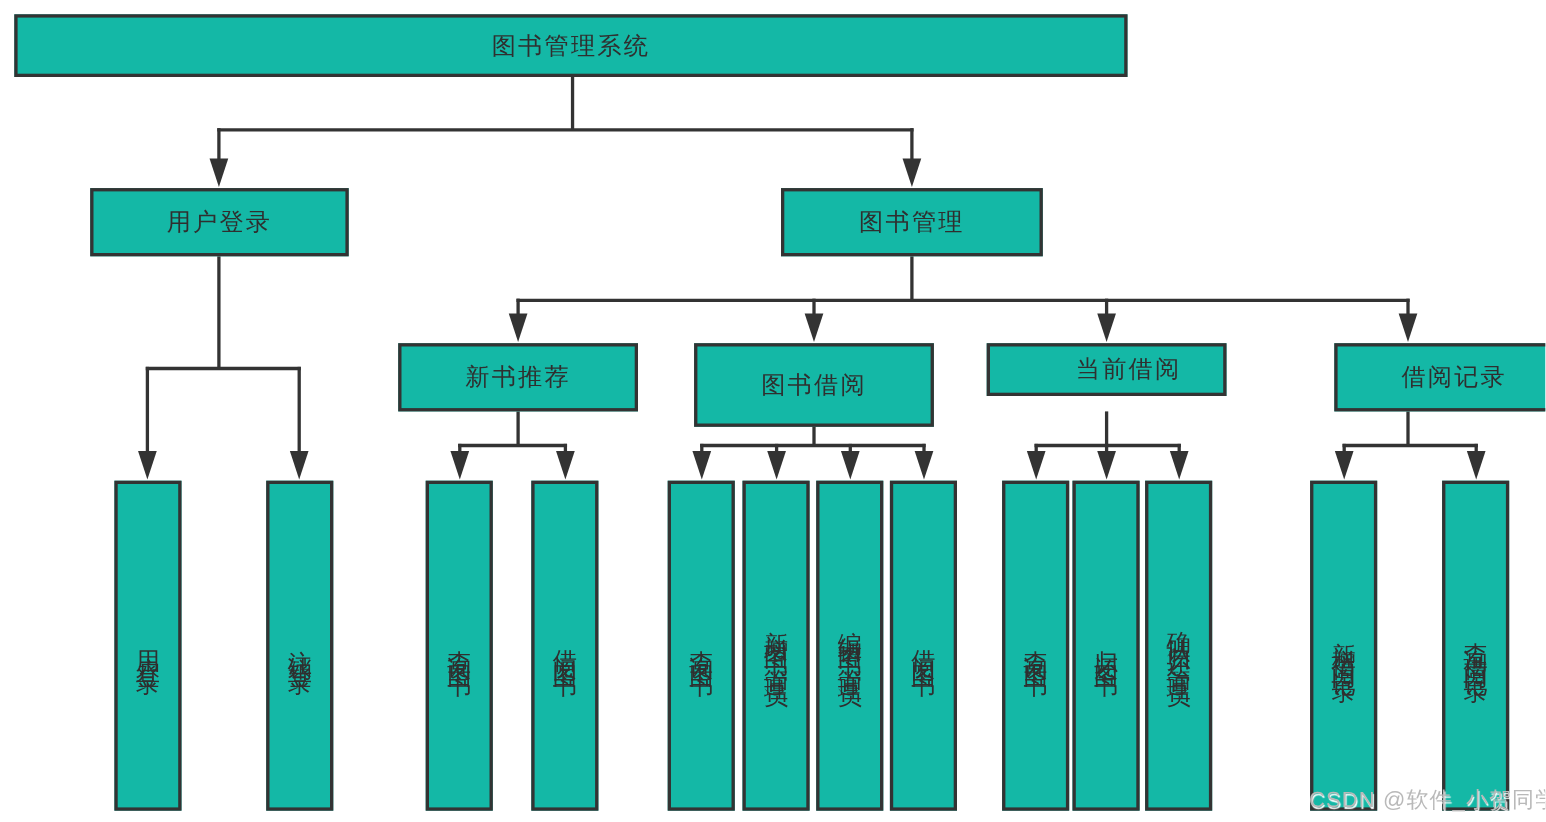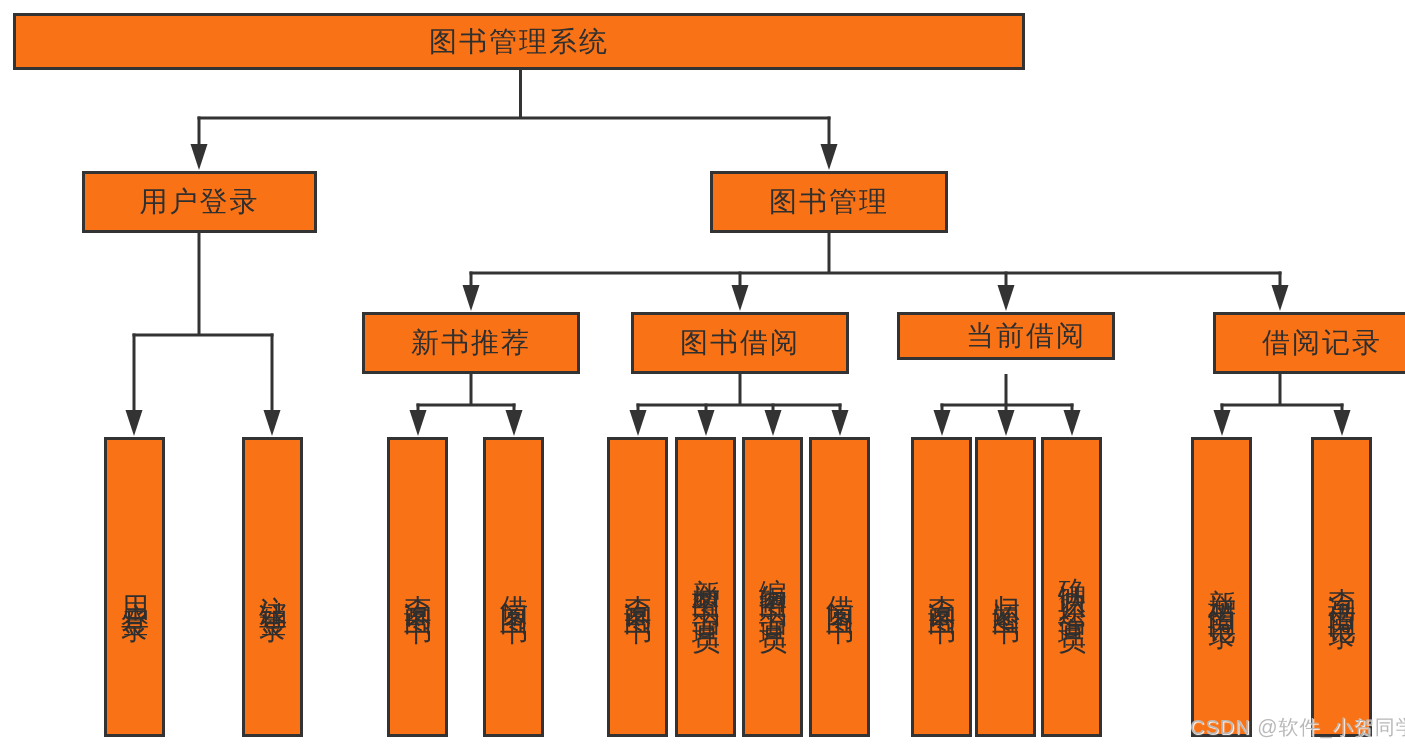--- a/index.html
+++ b/index.html
@@ -17,26 +17,26 @@
   }
   .connectors {
     position: absolute;
     left: 0;
     top: 0;
   }
   .box {
     position: absolute;
     box-sizing: border-box;
     border: 3px solid #333333;
-    background: #f97316;
+    background: #14b8a6;
     display: flex;
     align-items: center;
     justify-content: center;
     color: #2f2f2f;
-    font-size: 28px;
+    font-size: 22px;
     letter-spacing: 2px;
     line-height: 1;
     white-space: nowrap;
   }
   .box.v {
     writing-mode: vertical-rl;
     text-orientation: mixed;
     letter-spacing: 7px;
     white-space: normal;
   }
@@ -123,21 +123,21 @@
       <polygon points="1333.5,410 1350.5,410 1342,436"></polygon>
     </g>
   </svg>
 
   <div class="box" style="left:13px; top:13px; width:1012px; height:57px;">图书管理系统</div>
 
   <div class="box" style="left:82px; top:171px; width:235px; height:62px;">用户登录</div>
   <div class="box" style="left:362px; top:312px; width:218px; height:62px;">新书推荐</div>
 
   <div class="box" style="left:710px; top:171px; width:238px; height:62px;">图书管理</div>
-  <div class="box" style="left:631px; top:312px; width:218px; height:62px;">图书借阅</div>
+  <div class="box" style="left:631px; top:312px; width:218px; height:76px;">图书借阅</div>
   <div class="box" style="left:897px; top:312px; width:218px; height:48px;padding-left:40px;">当前借阅</div>
   <div class="box" style="left:1171px; top:312px; width:218px; height:62px;margin-left:42px;">借阅记录</div>
 
   <div class="box v" style="left:104px; top:437px; width:61px; height:300px;">用户登录</div>
   <div class="box v" style="left:242px; top:437px; width:61px; height:300px;">注销登录</div>
 
   <div class="box v" style="left:387px; top:437px; width:61px; height:300px;">查询图书</div>
   <div class="box v" style="left:483px; top:437px; width:61px; height:300px;">借阅图书</div>
 
   <div class="box v" style="left:607px; top:437px; width:61px; height:300px;">查询图书</div>

